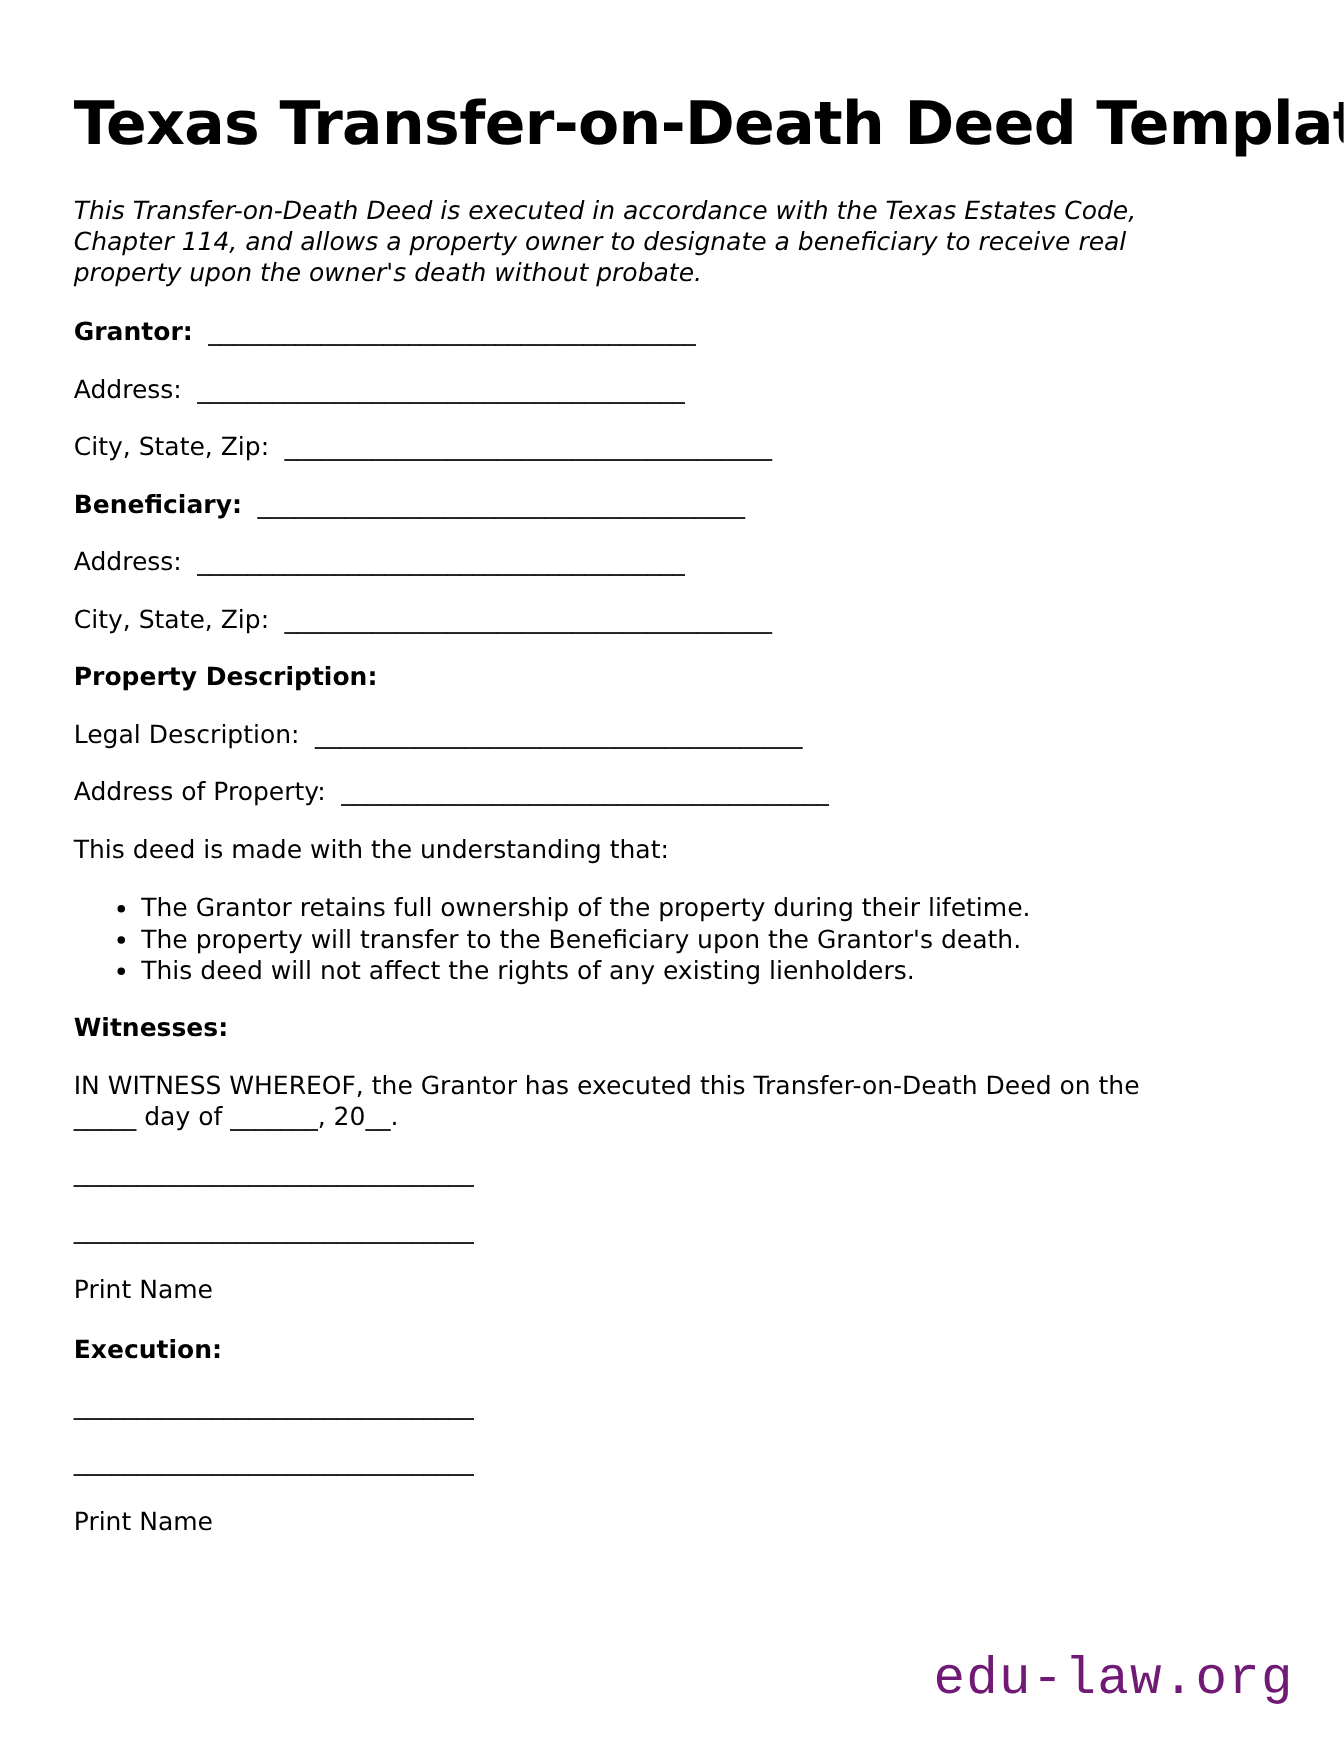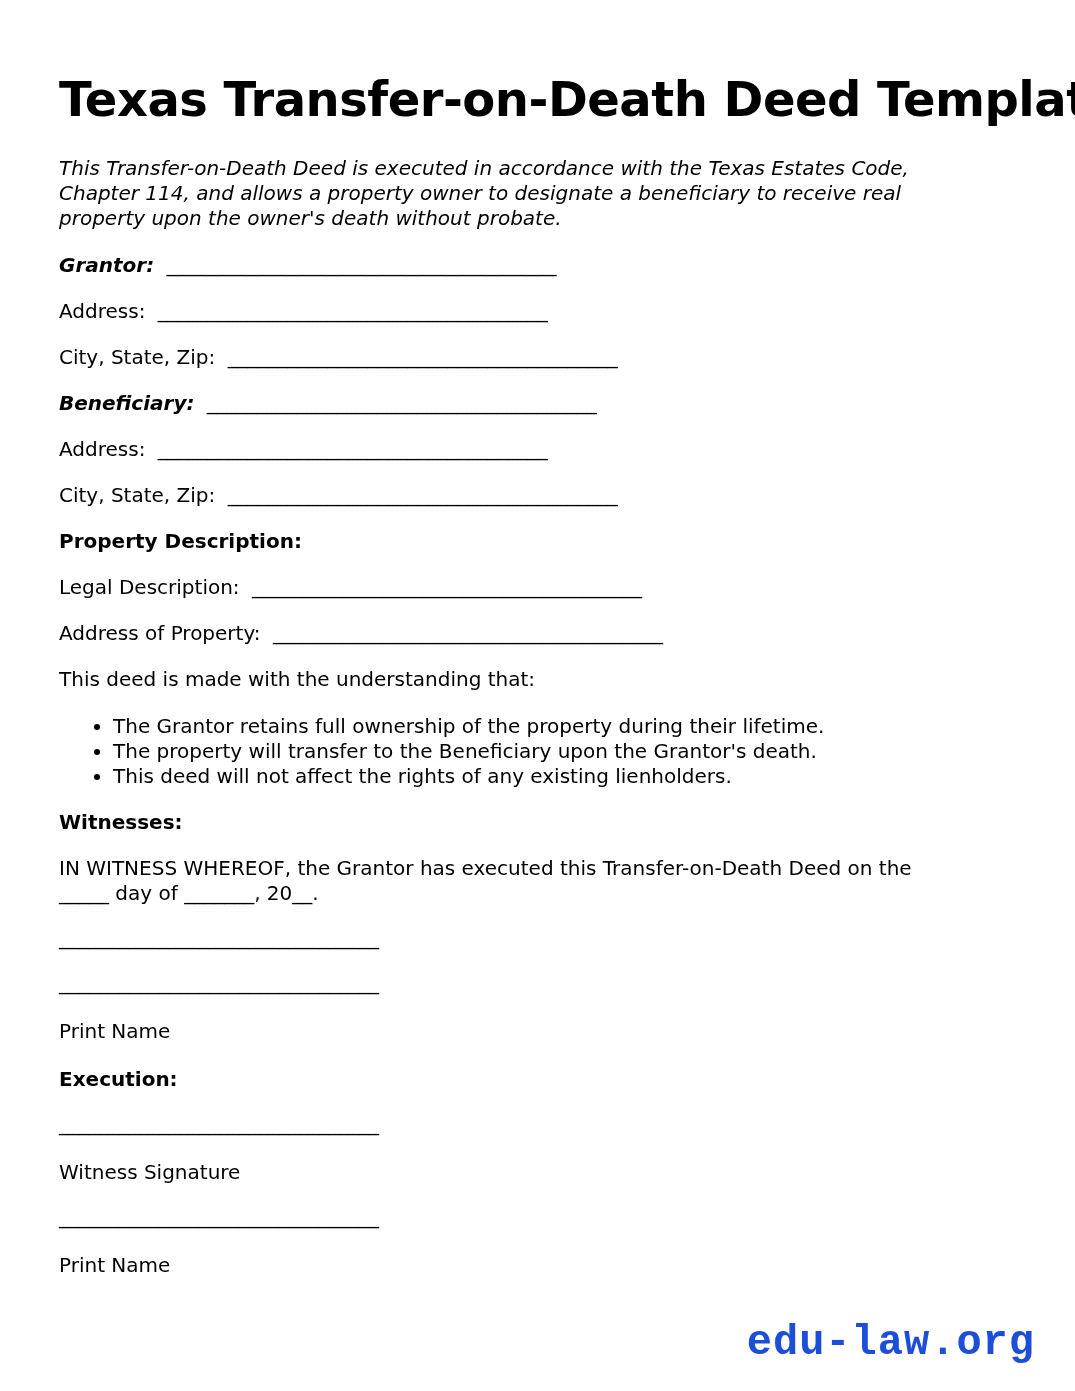--- a/index.html
+++ b/index.html
@@ -21,21 +21,21 @@
     line-height: 50px;
     font-weight: bold;
     letter-spacing: -0.5px;
     white-space: nowrap;
     margin: 0 0 32px 0;
   }
   .intro { margin: 0 0 22px 0; font-style: italic; }
   .intro-line { display: block; }
   .field { margin: 0 0 21px 0; white-space: nowrap; }
   .field-label { }
-  .field-label.bold { font-weight: bold; font-style: italic; }
+  .field-label.bold { font-weight: bold; }
   .blank { margin-left: 6px; letter-spacing: 0; }
   .section-heading {
     font-weight: bold;
     margin: 0 0 21px 0;
   }
   .understanding-lead { margin: 0 0 0 0; }
   .terms {
     margin: 22px 0 21px 0;
     padding-left: 54px;
     list-style: disc;
@@ -134,20 +134,19 @@
   </p>
 
   <div class="sig-line">________________________________</div>
 
   <div class="sig-line">________________________________</div>
   <div class="sig-label">Print Name</div>
 
   <div class="witnesses-heading">Execution:</div>
 
   <div class="sig-line">________________________________</div>
-  <div class="sig-label">Witness Signature</div>
 
   <div class="sig-line">________________________________</div>
   <div class="sig-label">Print Name</div>
 
-  <div class="watermark" style="color: #1d4ed8; font-weight: bold;">edu-law.org</div>
+  <div class="watermark" style="color: #701a75;">edu-law.org</div>
 
 </div>
 
 </body></html>

